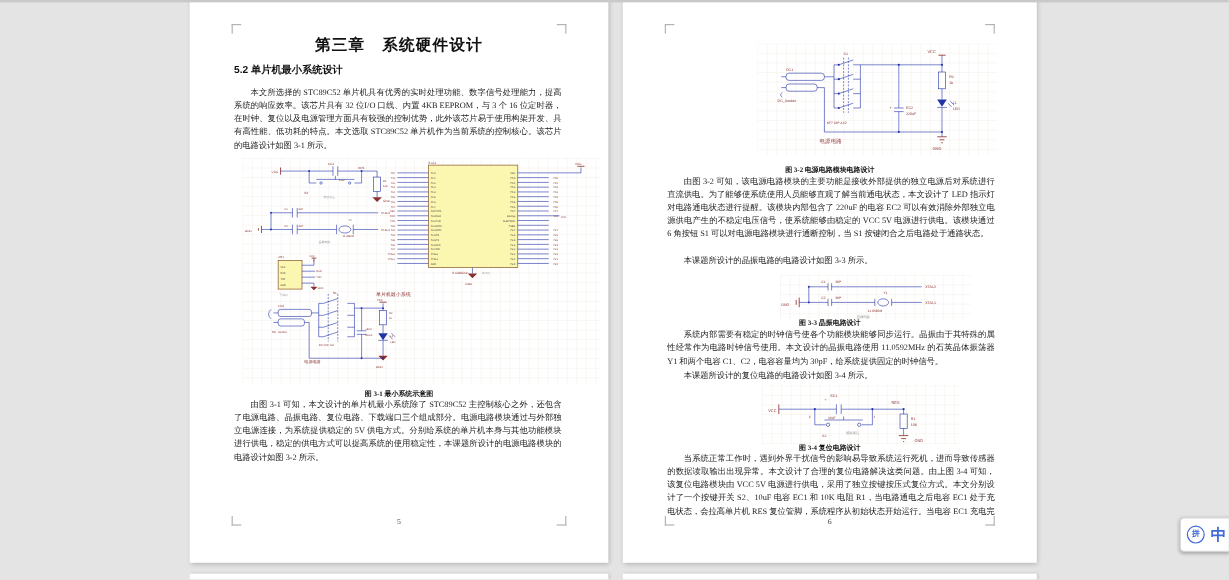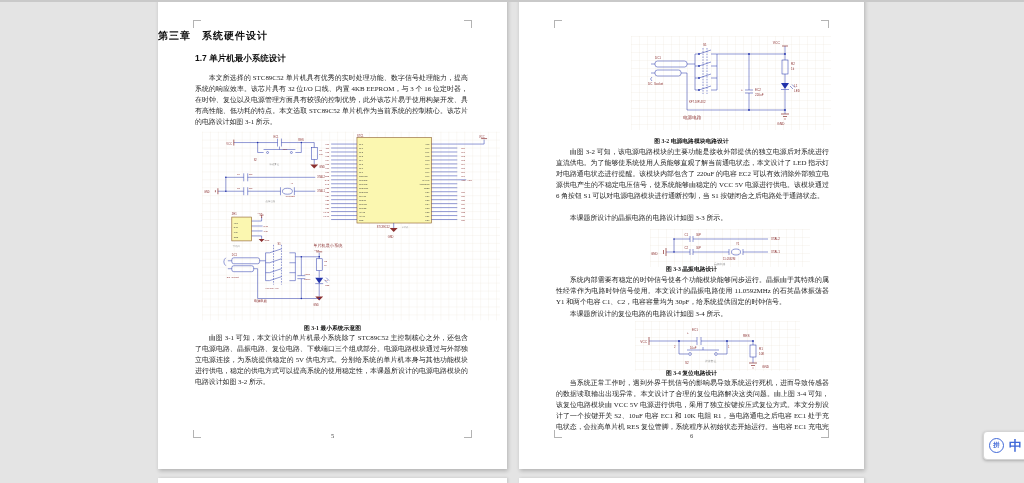--- a/index.html
+++ b/index.html
@@ -11,21 +11,21 @@
   .page-next{position:absolute;top:478px;height:6px;background:#fff;box-shadow:1px 0 3px rgba(0,0,0,.15);}
   .pn-l{left:158px;width:349px;}
   .pn-r{left:519px;width:345px;}
 
   .mk{position:absolute;width:7px;height:7px;border:0 solid #b3b3b3;}
   .mk-tl{left:35px;top:46px;border-left-width:1px;border-top-width:1px;}
   .mk-tr{right:35px;top:46px;border-right-width:1px;border-top-width:1px;}
   .mk-bl{left:35px;top:456px;border-left-width:1px;border-bottom-width:1px;}
   .mk-br{right:35px;top:456px;border-right-width:1px;border-bottom-width:1px;}
 
-  .chapter{position:absolute;top:55px;left:0;width:100%;text-align:left;font-family:"Liberation Sans",sans-serif;font-weight:bold;font-size:10px;letter-spacing:1px;color:#111;}
+  .chapter{position:absolute;top:55px;left:0;width:100%;text-align:center;font-family:"Liberation Sans",sans-serif;font-weight:bold;font-size:13px;letter-spacing:1px;color:#111;}
   .h2{position:absolute;top:79px;left:37px;font-family:"Liberation Sans",sans-serif;font-weight:bold;font-size:8.5px;color:#111;}
   .body{position:absolute;left:37px;width:273px;margin:0;font-size:6.9px;line-height:10.9px;color:#222;text-align:justify;text-indent:2em;word-break:break-all;}
   .lead{text-align:left;}
   .cap{position:absolute;left:0;width:100%;text-align:center;font-weight:bold;font-size:5.8px;color:#111;}
   .pnum{position:absolute;top:458px;left:0;width:100%;text-align:center;font-size:6.5px;color:#444;}
 
   .p1l{top:99px;}  .cap31{top:350px;}  .p2l{top:359px;}
   .fig{position:absolute;}
   .fig31{left:44px;top:157px;width:298px;height:190px;}
   .fig32{left:112px;top:62px;width:200px;height:94px;}
@@ -55,21 +55,21 @@
 <div class="canvas">
   <div class="topline"></div>
 
   <div class="page page-l">
     <div class="mk mk-tl"></div>
     <div class="mk mk-tr"></div>
     <div class="mk mk-bl"></div>
     <div class="mk mk-br"></div>
 
     <div class="chapter">第三章　系统硬件设计</div>
-    <div class="h2">1.7 单片机最小系统设计</div>
+    <div class="h2">5.2 单片机最小系统设计</div>
     <p class="body p1l">本文所选择的 STC89C52 单片机具有优秀的实时处理功能、数字信号处理能力，提高系统的响应效率。该芯片具有 32 位I/O 口线、内置 4KB EEPROM，与 3 个 16 位定时器，在时钟、复位以及电源管理方面具有较强的控制优势，此外该芯片易于使用构架开发、具有高性能、低功耗的特点。本文选取 STC89C52 单片机作为当前系统的控制核心。该芯片的电路设计如图 3-1 所示。</p>
 
     <svg class="fig fig31" viewBox="0 0 300 190">
       <defs>
           <pattern id="g31" width="8" height="8" patternUnits="userSpaceOnUse">
             <path d="M8 0H0V8" class="gridline"></path>
           </pattern>
         </defs>
       <rect width="300" height="190" fill="url(#g31)"></rect>
       <rect x="156" y="6" width="75" height="86" class="ic"></rect>

